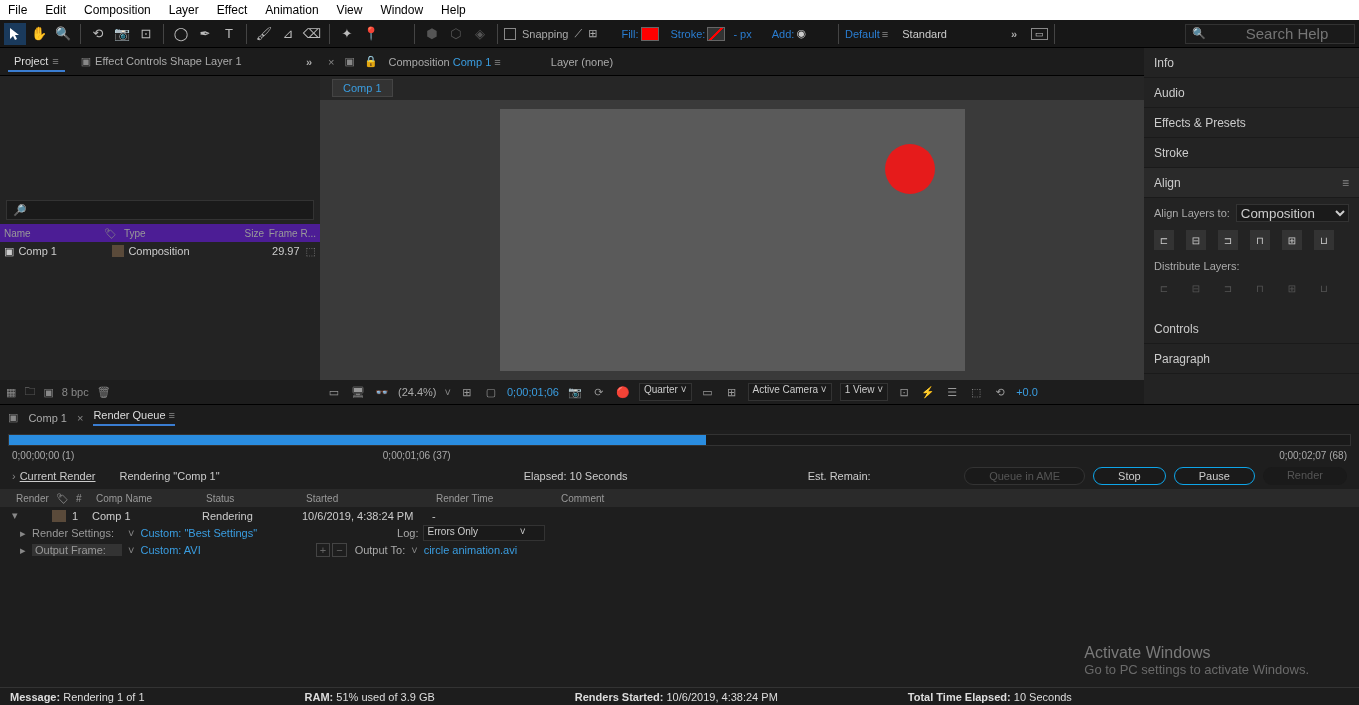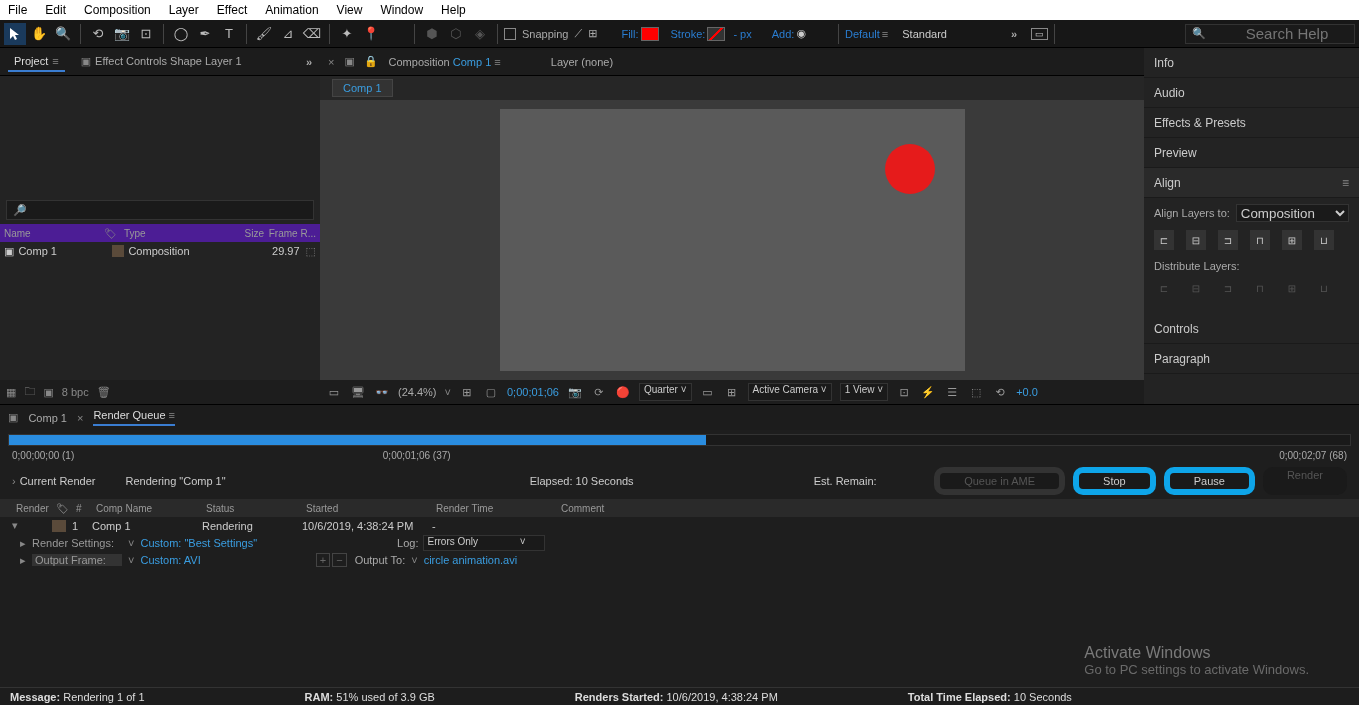--- a/index.html
+++ b/index.html
@@ -52,23 +52,23 @@
 .align-icons { display:flex; gap:12px; margin:6px 0 10px; }
 .align-ico { width:20px; height:20px; display:flex; align-items:center; justify-content:center; color:#ccc; background:#333; font-size:10px;}
 .dist-icons .align-ico { background:transparent; color:#555;}
 .timeline { height:306px; background:#1e1e1e; display:flex; flex-direction:column; }
 .tl-tabs { height:26px; background:#1c1c1c; display:flex; align-items:center; padding:0 8px; gap:10px; color:#aaa; border-top:1px solid #000;}
 .tl-tabs .tab.active { color:#ddd; border-bottom:2px solid #3a7dd1; padding-bottom:3px;}
 .progress { height:12px; background:#1a1a1a; margin:4px 8px 2px; position:relative; border:1px solid #333;}
 .progress-fill { height:100%; width:52%; background:#2a8de0; }
 .tc-row { display:flex; padding:2px 12px; color:#aaa; font-size:10px; justify-content:space-between;}
 .cr-row { display:flex; padding:4px 12px; color:#ccc; align-items:center; font-size:11px;}
-.cr-row .lbl { margin-right:30px;}
+.cr-row .lbl { margin-right:24px;text-decoration:underline;}
 .btns { margin-left:auto; display:flex; gap:8px;}
-.btn { border:6px solid #0ea5e9; background:#1a1a1a; color:#ccc; padding:2px 24px; border-radius:10px; font-size:11px;}
+.btn { border:1px solid #0ea5e9; background:#1a1a1a; color:#ccc; padding:2px 24px; border-radius:10px; font-size:11px;}
 .btn.disabled { color:#555; border-color:#333;}
 .rq-head { display:flex; background:#2a2a2a; height:18px; align-items:center; font-size:10px; color:#999; padding-left:12px;}
 .rq-head div{padding:0 4px;}
 .rqc-r{width:40px;} .rqc-n{width:20px;} .rqc-cn{width:110px;} .rqc-st{width:100px;} .rqc-sd{width:130px;} .rqc-rt{width:125px;} .rqc-cm{flex:1;}
 .rq-row { display:flex; font-size:11px; color:#ccc; padding:2px 0 2px 12px; align-items:center;}
 .rq-sub { display:flex; font-size:11px; color:#aaa; padding:1px 0 1px 20px; align-items:center;}
 .rq-sub .arrow{width:12px;color:#888;}
 .rq-sub .lbl{width:90px;color:#999;}
 .rq-sub .val{color:#3a9de0;}
 .log-dd { background:#1a1a1a; border:1px solid #333; color:#ccc; font-size:10px; padding:0 18px 0 4px; height:16px; margin-left:4px;}
@@ -231,21 +231,21 @@
       <span class="vficon">⬚</span>
       <span class="vficon">⟲</span>
       <span class="blue">+0.0</span>
     </div>
   </div>
 
   <div class="right-panel">
     <div class="rp-sec">Info</div>
     <div class="rp-sec">Audio</div>
     <div class="rp-sec">Effects &amp; Presets</div>
-    <div class="rp-sec">Preview</div>
+    <div class="rp-sec">Stroke</div>
     <div class="rp-sec active">
         <span>Align</span>
         <span class="rp-menu">≡</span>
       </div>
     <div class="align-body">
       <div class="align-row">
         <span>Align Layers to:</span>
         <select class="dd" style="flex:1;background:#1a1a1a;color:#ccc;border:1px solid #333;height:18px;"><option>Composition</option></select>
       </div>
       <div class="align-icons">

